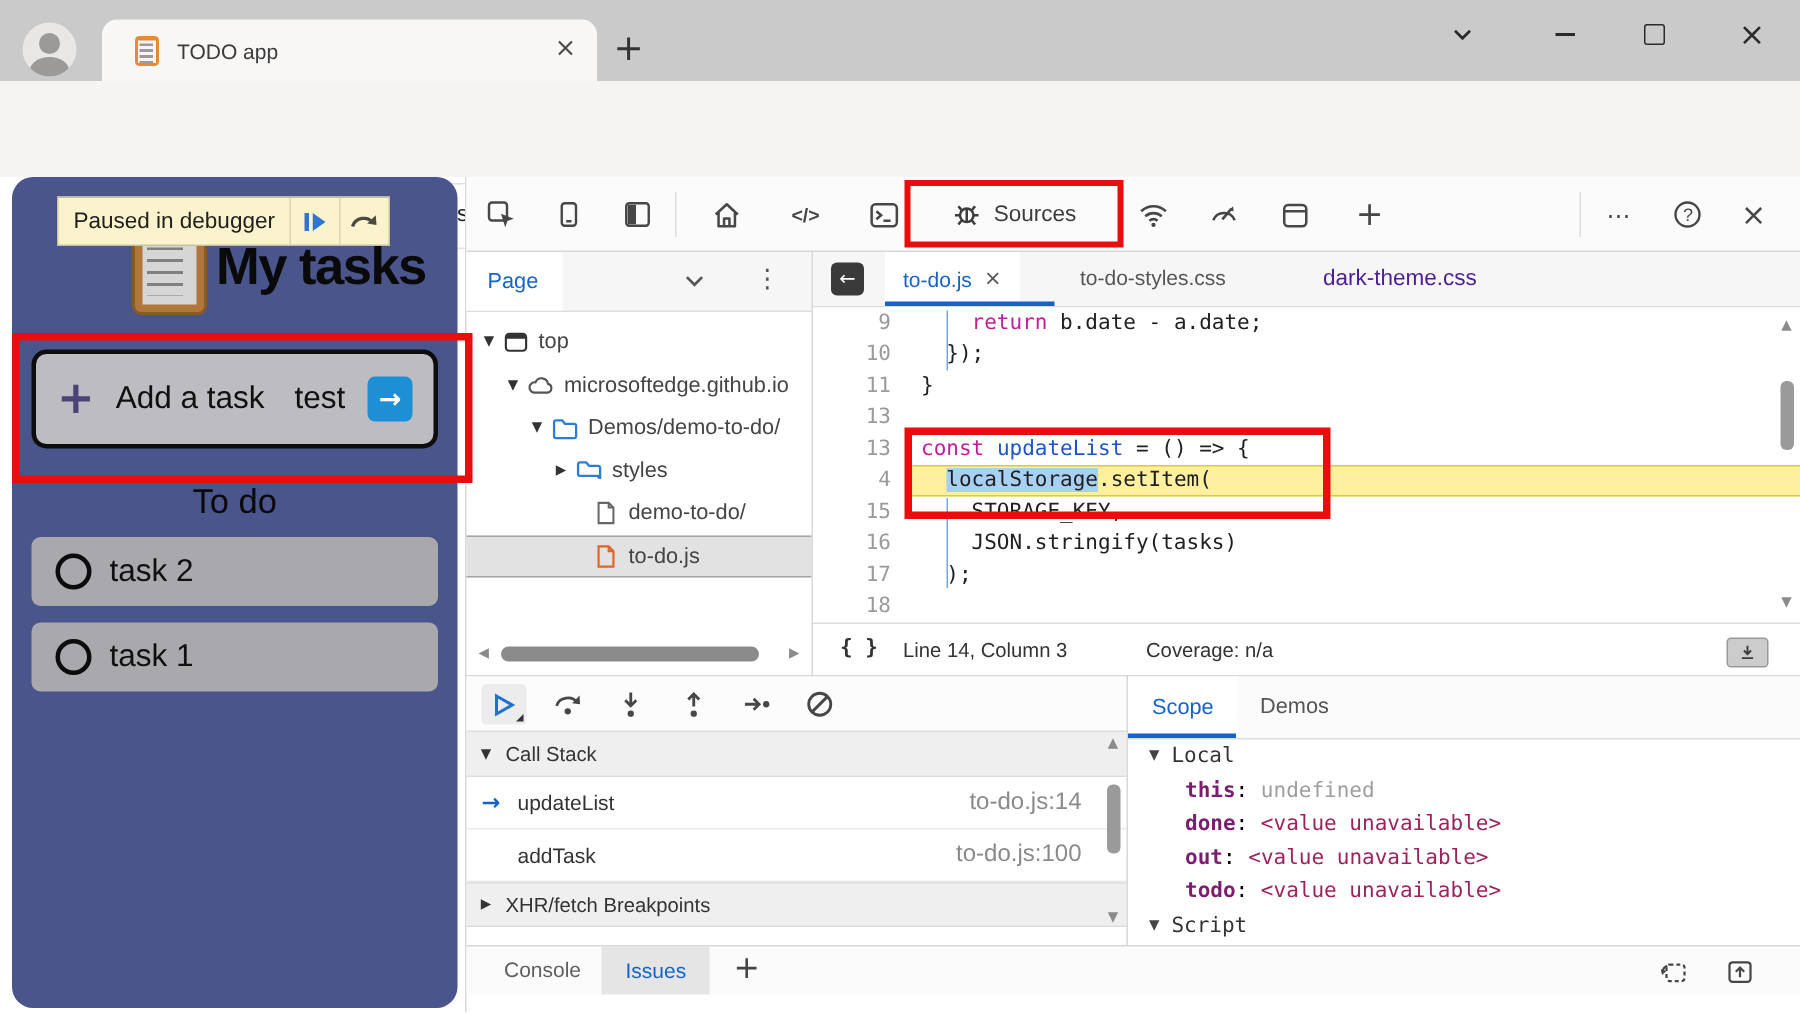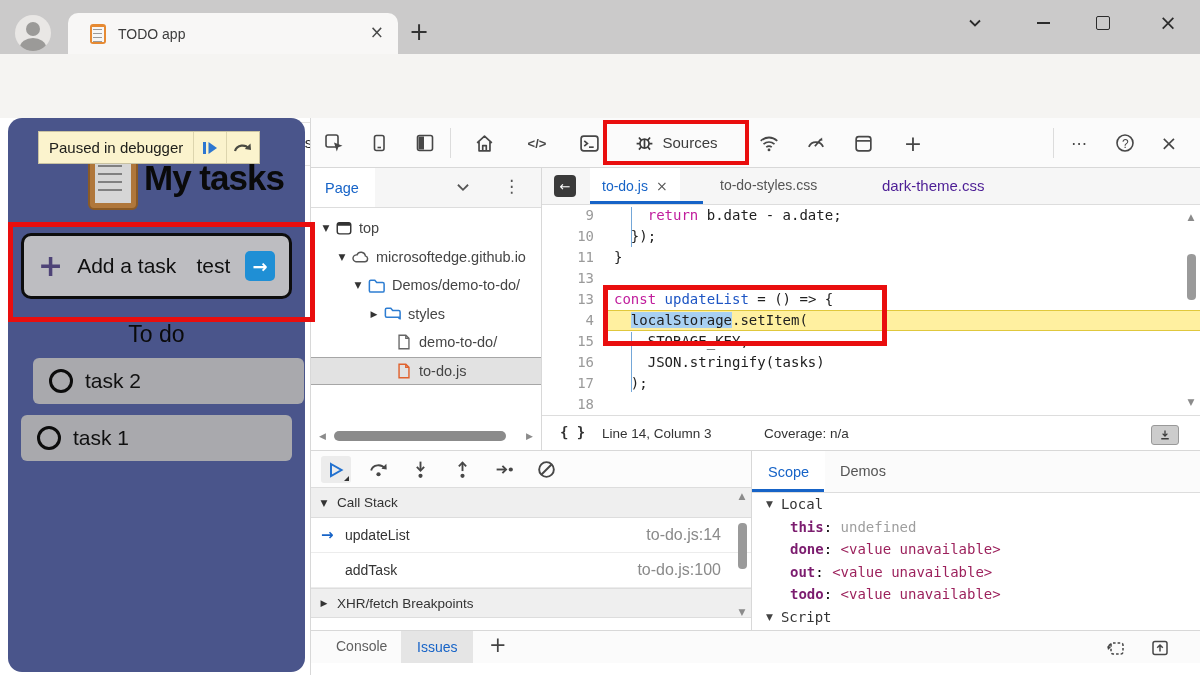--- a/index.html
+++ b/index.html
@@ -247,21 +247,21 @@
         <div class="cpaper"></div>
       </div>
     <div class="apptitle">My tasks</div>
     <div class="addform">
       <span class="plusglyph glyph">+</span>
       <span class="addlabel">Add a task</span>
       <span class="addvalue">test</span>
       <span class="gobtn glyph">→</span>
     </div>
     <div class="todohead">To do</div>
-    <div class="taskrow" style="top:240px;margin-left:12px;">
+    <div class="taskrow" style="top:240px;">
       <span class="taskcirc"></span>
       <span class="tasklabel">task 2</span>
     </div>
     <div class="taskrow" style="top:297px;">
       <span class="taskcirc"></span>
       <span class="tasklabel">task 1</span>
     </div>
   </div>
 
   <div class="redbox" style="left:8px;top:222px;width:297px;height:90px;"></div>

